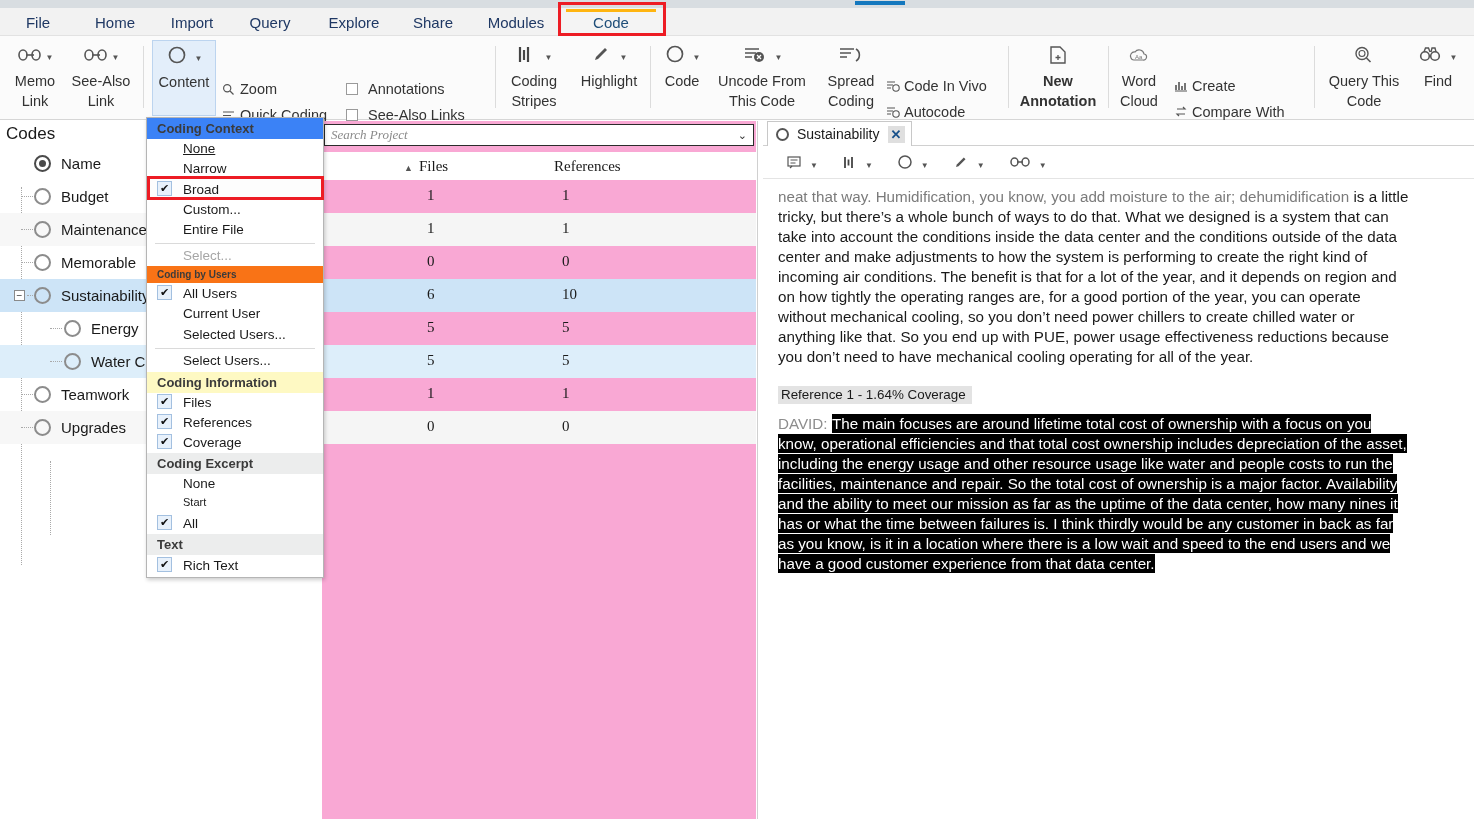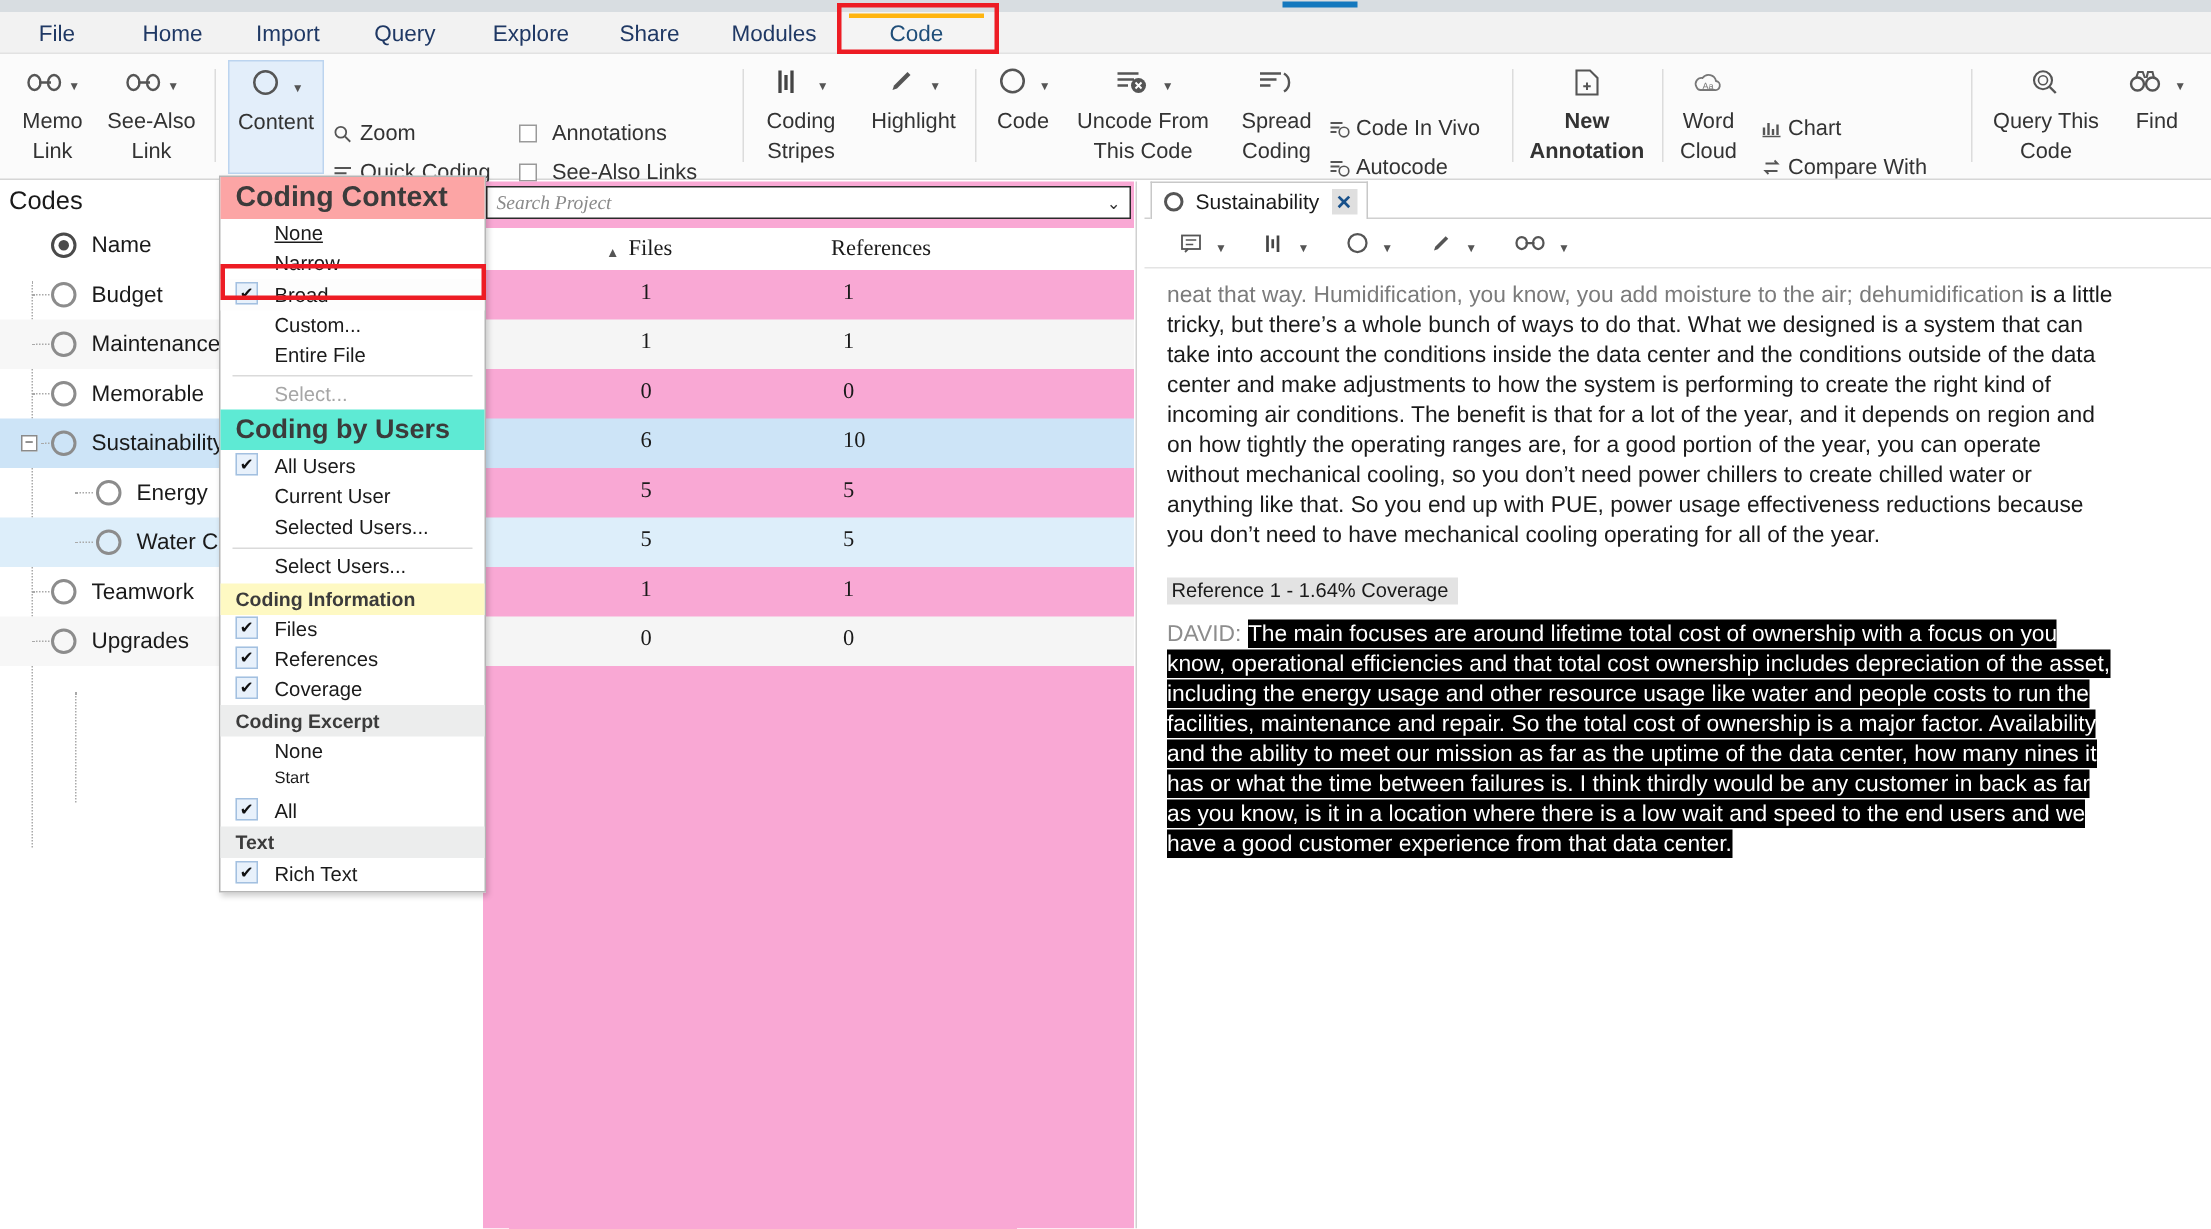--- a/index.html
+++ b/index.html
@@ -436,21 +436,21 @@
       <span class="lbl">Cloud</span>
     </div>
 
     <div class="smallrow" style="left:1174px;top:39px;">
       <span class="ico">
         <svg width="14" height="14" viewBox="0 0 14 14">
             <path d="M2 11V6M5 11V3M8 11V7M11 11V4" stroke="#555" stroke-width="1.6"></path>
             <path d="M1 12h12" stroke="#555" stroke-width="1"></path>
           </svg>
       </span>
-      <span>Chart</span>
+      <span>Create</span>
     </div>
     <div class="smallrow" style="left:1174px;top:65px;">
       <span class="ico">
         <svg width="14" height="14" viewBox="0 0 14 14">
             <path d="M3 4h8l-2-2M11 9H3l2 2" stroke="#555" stroke-width="1.2" fill="none"></path>
           </svg>
       </span>
       <span>Compare With</span>
     </div>
     <div class="smallrow" style="left:1174px;top:91px;">
@@ -654,21 +654,21 @@
 
 
       <div><span class="refbar">Reference 1 - 1.64% Coverage</span></div>
 
       <p class="quote"><span class="speaker">DAVID:</span> <span class="hl">The main focuses are around lifetime total cost of ownership with a focus on you know, operational efficiencies and that total cost ownership includes depreciation of the asset, including the energy usage and other resource usage like water and people costs to run the facilities, maintenance and repair. So the total cost of ownership is a major factor. Availability and the ability to meet our mission as far as the uptime of the data center, how many nines it has or what the time between failures is. I think thirdly would be any customer in back as far as you know, is it in a location where there is a low wait and speed to the end users and we have a good customer experience from that data center.</span></p>
     </div>
   </div>
 
   <div style="position:absolute;left:146px;top:117px;width:178px;background:#fff;border:1px solid #b5b5b5;box-shadow:1px 2px 4px rgba(0,0,0,.20);z-index:50;">
 
-    <div style="background:#fca5a5;font-size:19px;font-weight:bold;color:#3b3b3b;padding:3px 4px 3px 10px;">Coding Context</div>
+    <div style="background:#3b82f6;font-size:13px;font-weight:bold;color:#3b3b3b;padding:3px 4px 3px 10px;">Coding Context</div>
     <div style="height:20px;position:relative;font-size:13.5px;color:#1a1a1a;">
         <span style="position:absolute;left:36px;top:2px;text-decoration:underline;text-decoration-skip-ink:none;">None</span>
       </div>
     <div style="height:20px;position:relative;font-size:13.5px;color:#1a1a1a;">
         <span style="position:absolute;left:36px;top:2px;">Narrow</span>
       </div>
     <div style="height:21px;position:relative;font-size:13.5px;color:#1a1a1a;background:#fdfdfd;">
       <span style="position:absolute;left:10px;top:2px;width:15px;height:15px;border:1px solid #a3c0e0;background:#e8f1fb;display:flex;align-items:center;justify-content:center;font-size:11px;color:#111;">✔</span>
       <span style="position:absolute;left:36px;top:3px;">Broad</span>
     </div>
@@ -676,21 +676,21 @@
         <span style="position:absolute;left:36px;top:2px;">Custom...</span>
       </div>
     <div style="height:21px;position:relative;font-size:13.5px;color:#1a1a1a;">
         <span style="position:absolute;left:36px;top:2px;">Entire File</span>
       </div>
     <div style="height:1px;background:#dadada;margin:2px 8px 2px 8px;"></div>
     <div style="height:20px;position:relative;font-size:13.5px;color:#a6a6a6;">
         <span style="position:absolute;left:36px;top:2px;">Select...</span>
       </div>
 
-    <div style="background:#5eead4;font-size:18px;font-weight:bold;color:#3b3b3b;padding:3px 0 3px 10px;">Coding by Users</div>
+    <div style="background:#f97316;font-size:10px;font-weight:bold;color:#3b3b3b;padding:3px 0 3px 10px;">Coding by Users</div>
     <div style="height:21px;position:relative;font-size:13.5px;color:#1a1a1a;">
       <span style="position:absolute;left:10px;top:2px;width:15px;height:15px;border:1px solid #a3c0e0;background:#e8f1fb;display:flex;align-items:center;justify-content:center;font-size:11px;color:#111;">✔</span>
       <span style="position:absolute;left:36px;top:3px;">All Users</span>
     </div>
     <div style="height:21px;position:relative;font-size:13.5px;color:#1a1a1a;">
         <span style="position:absolute;left:36px;top:2px;">Current User</span>
       </div>
     <div style="height:21px;position:relative;font-size:13.5px;color:#1a1a1a;">
         <span style="position:absolute;left:36px;top:2px;">Selected Users...</span>
       </div>

